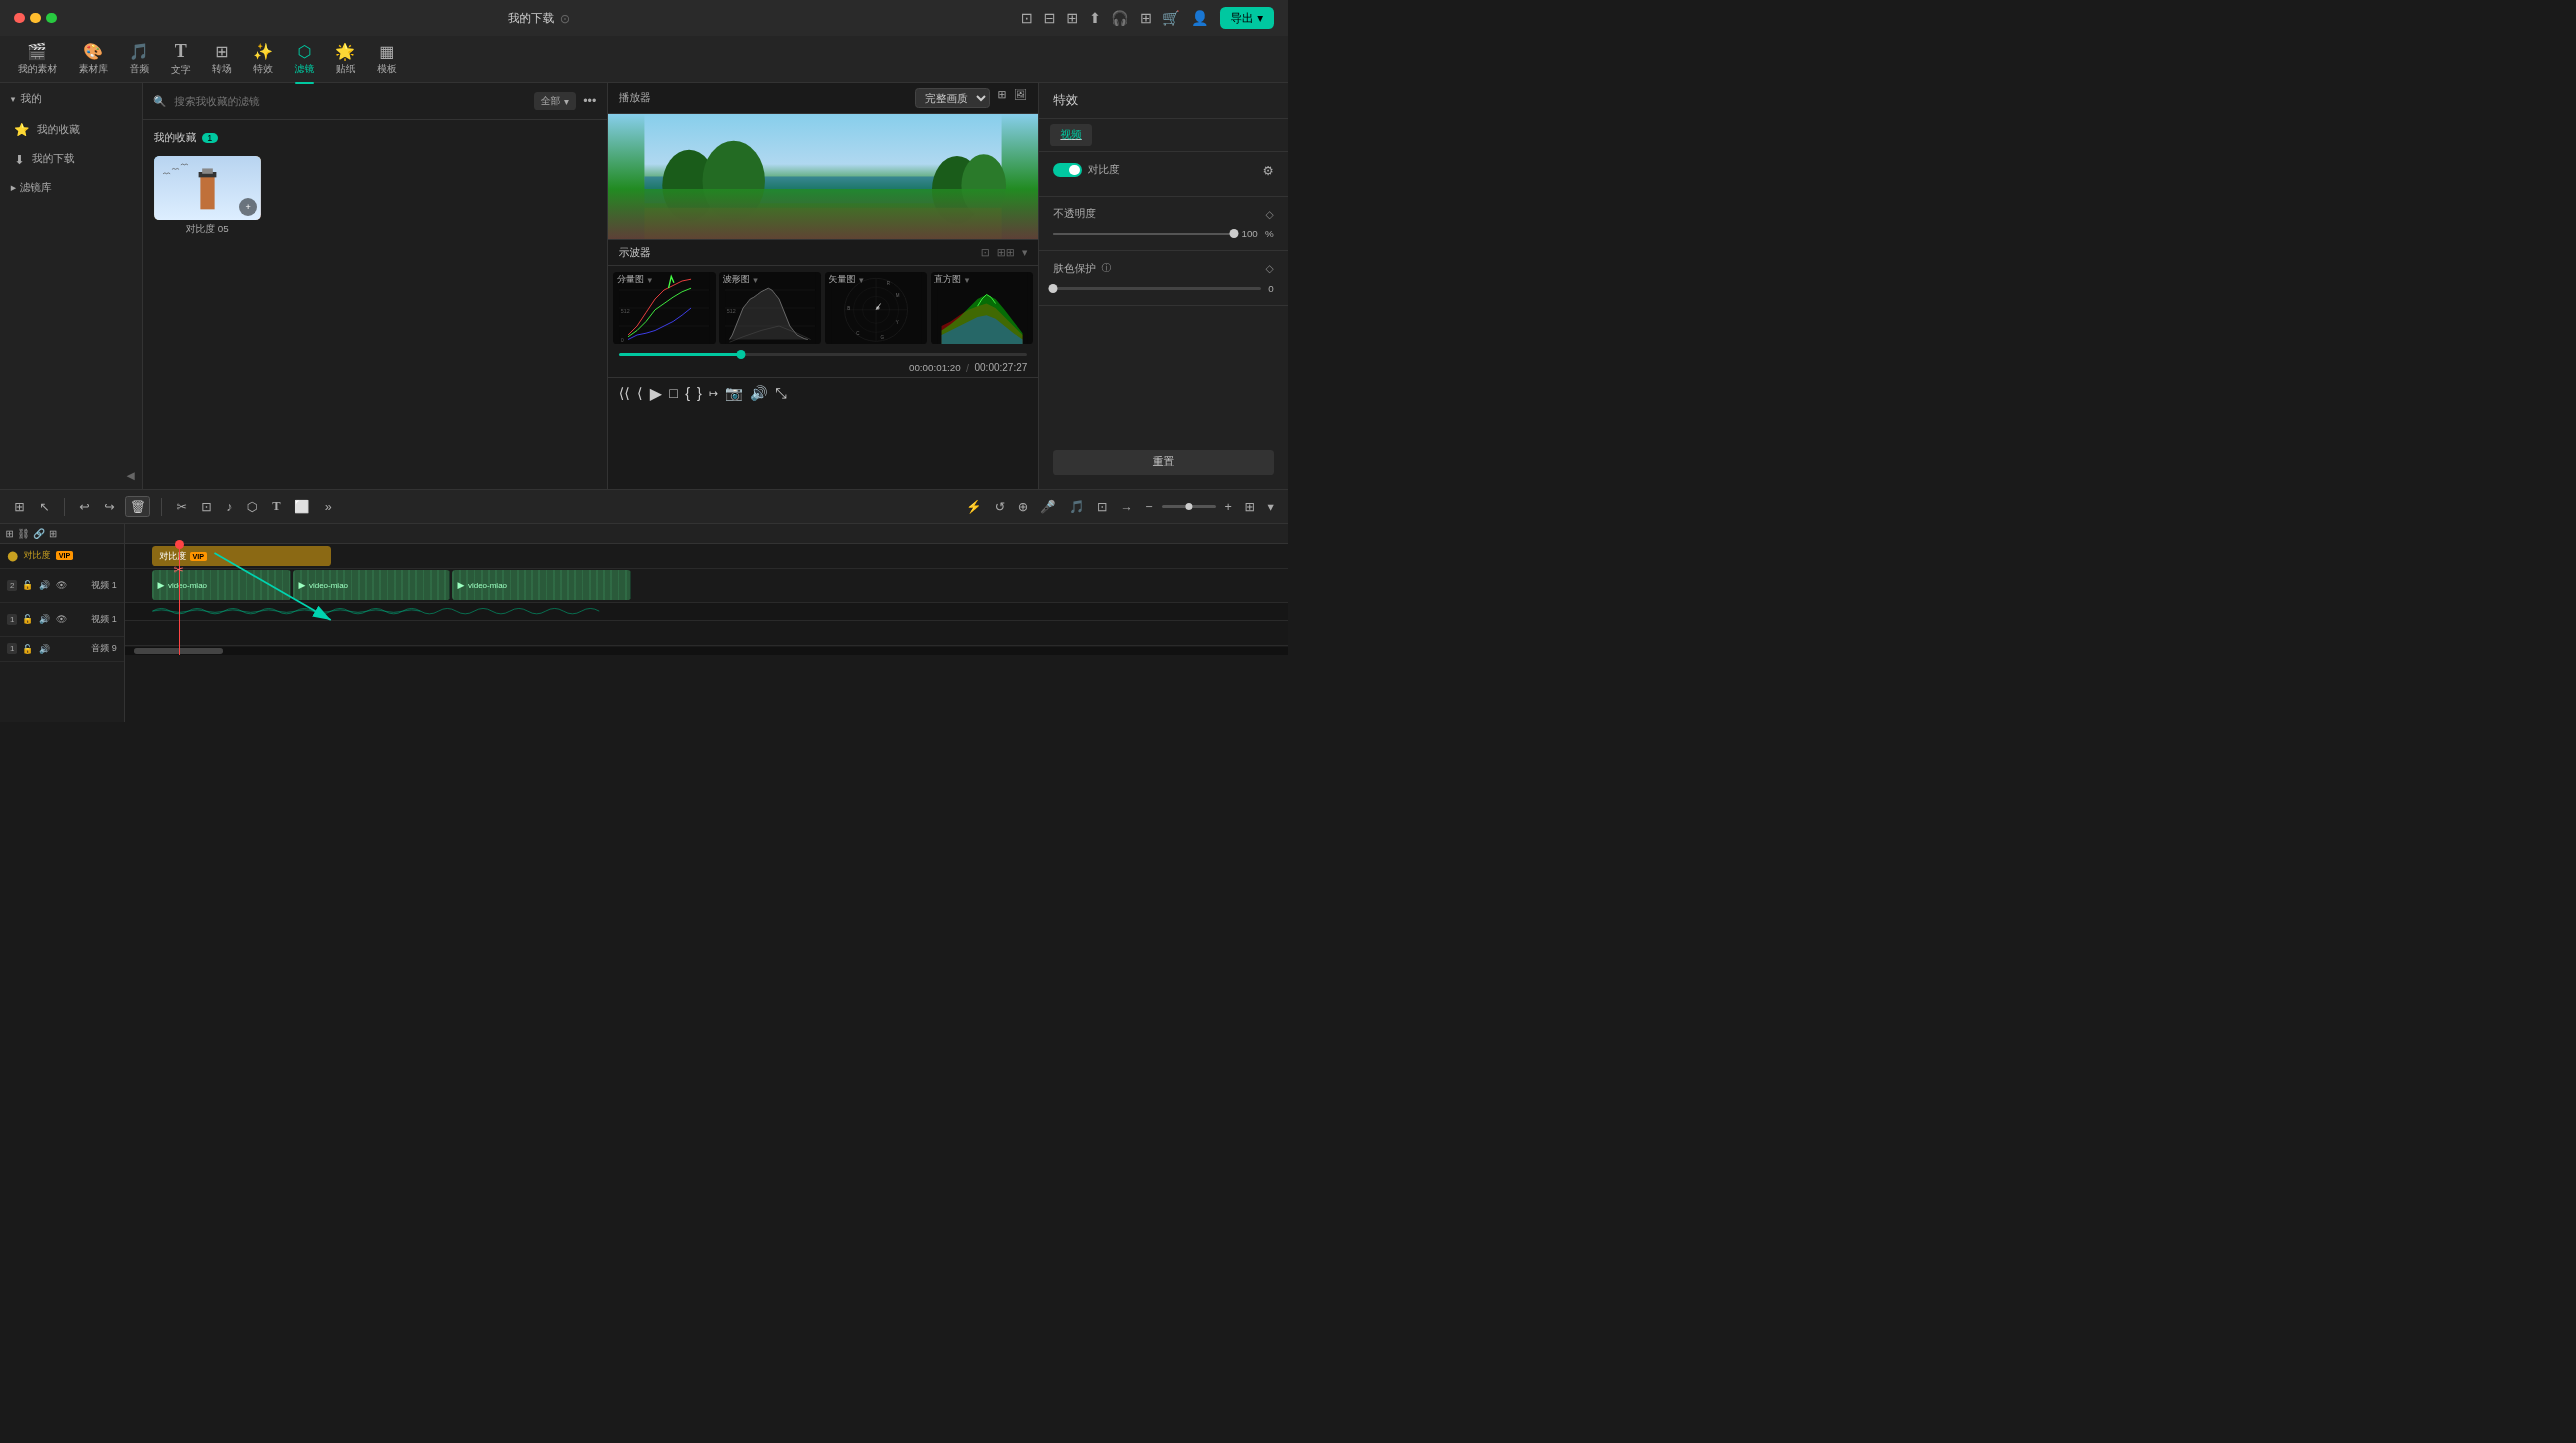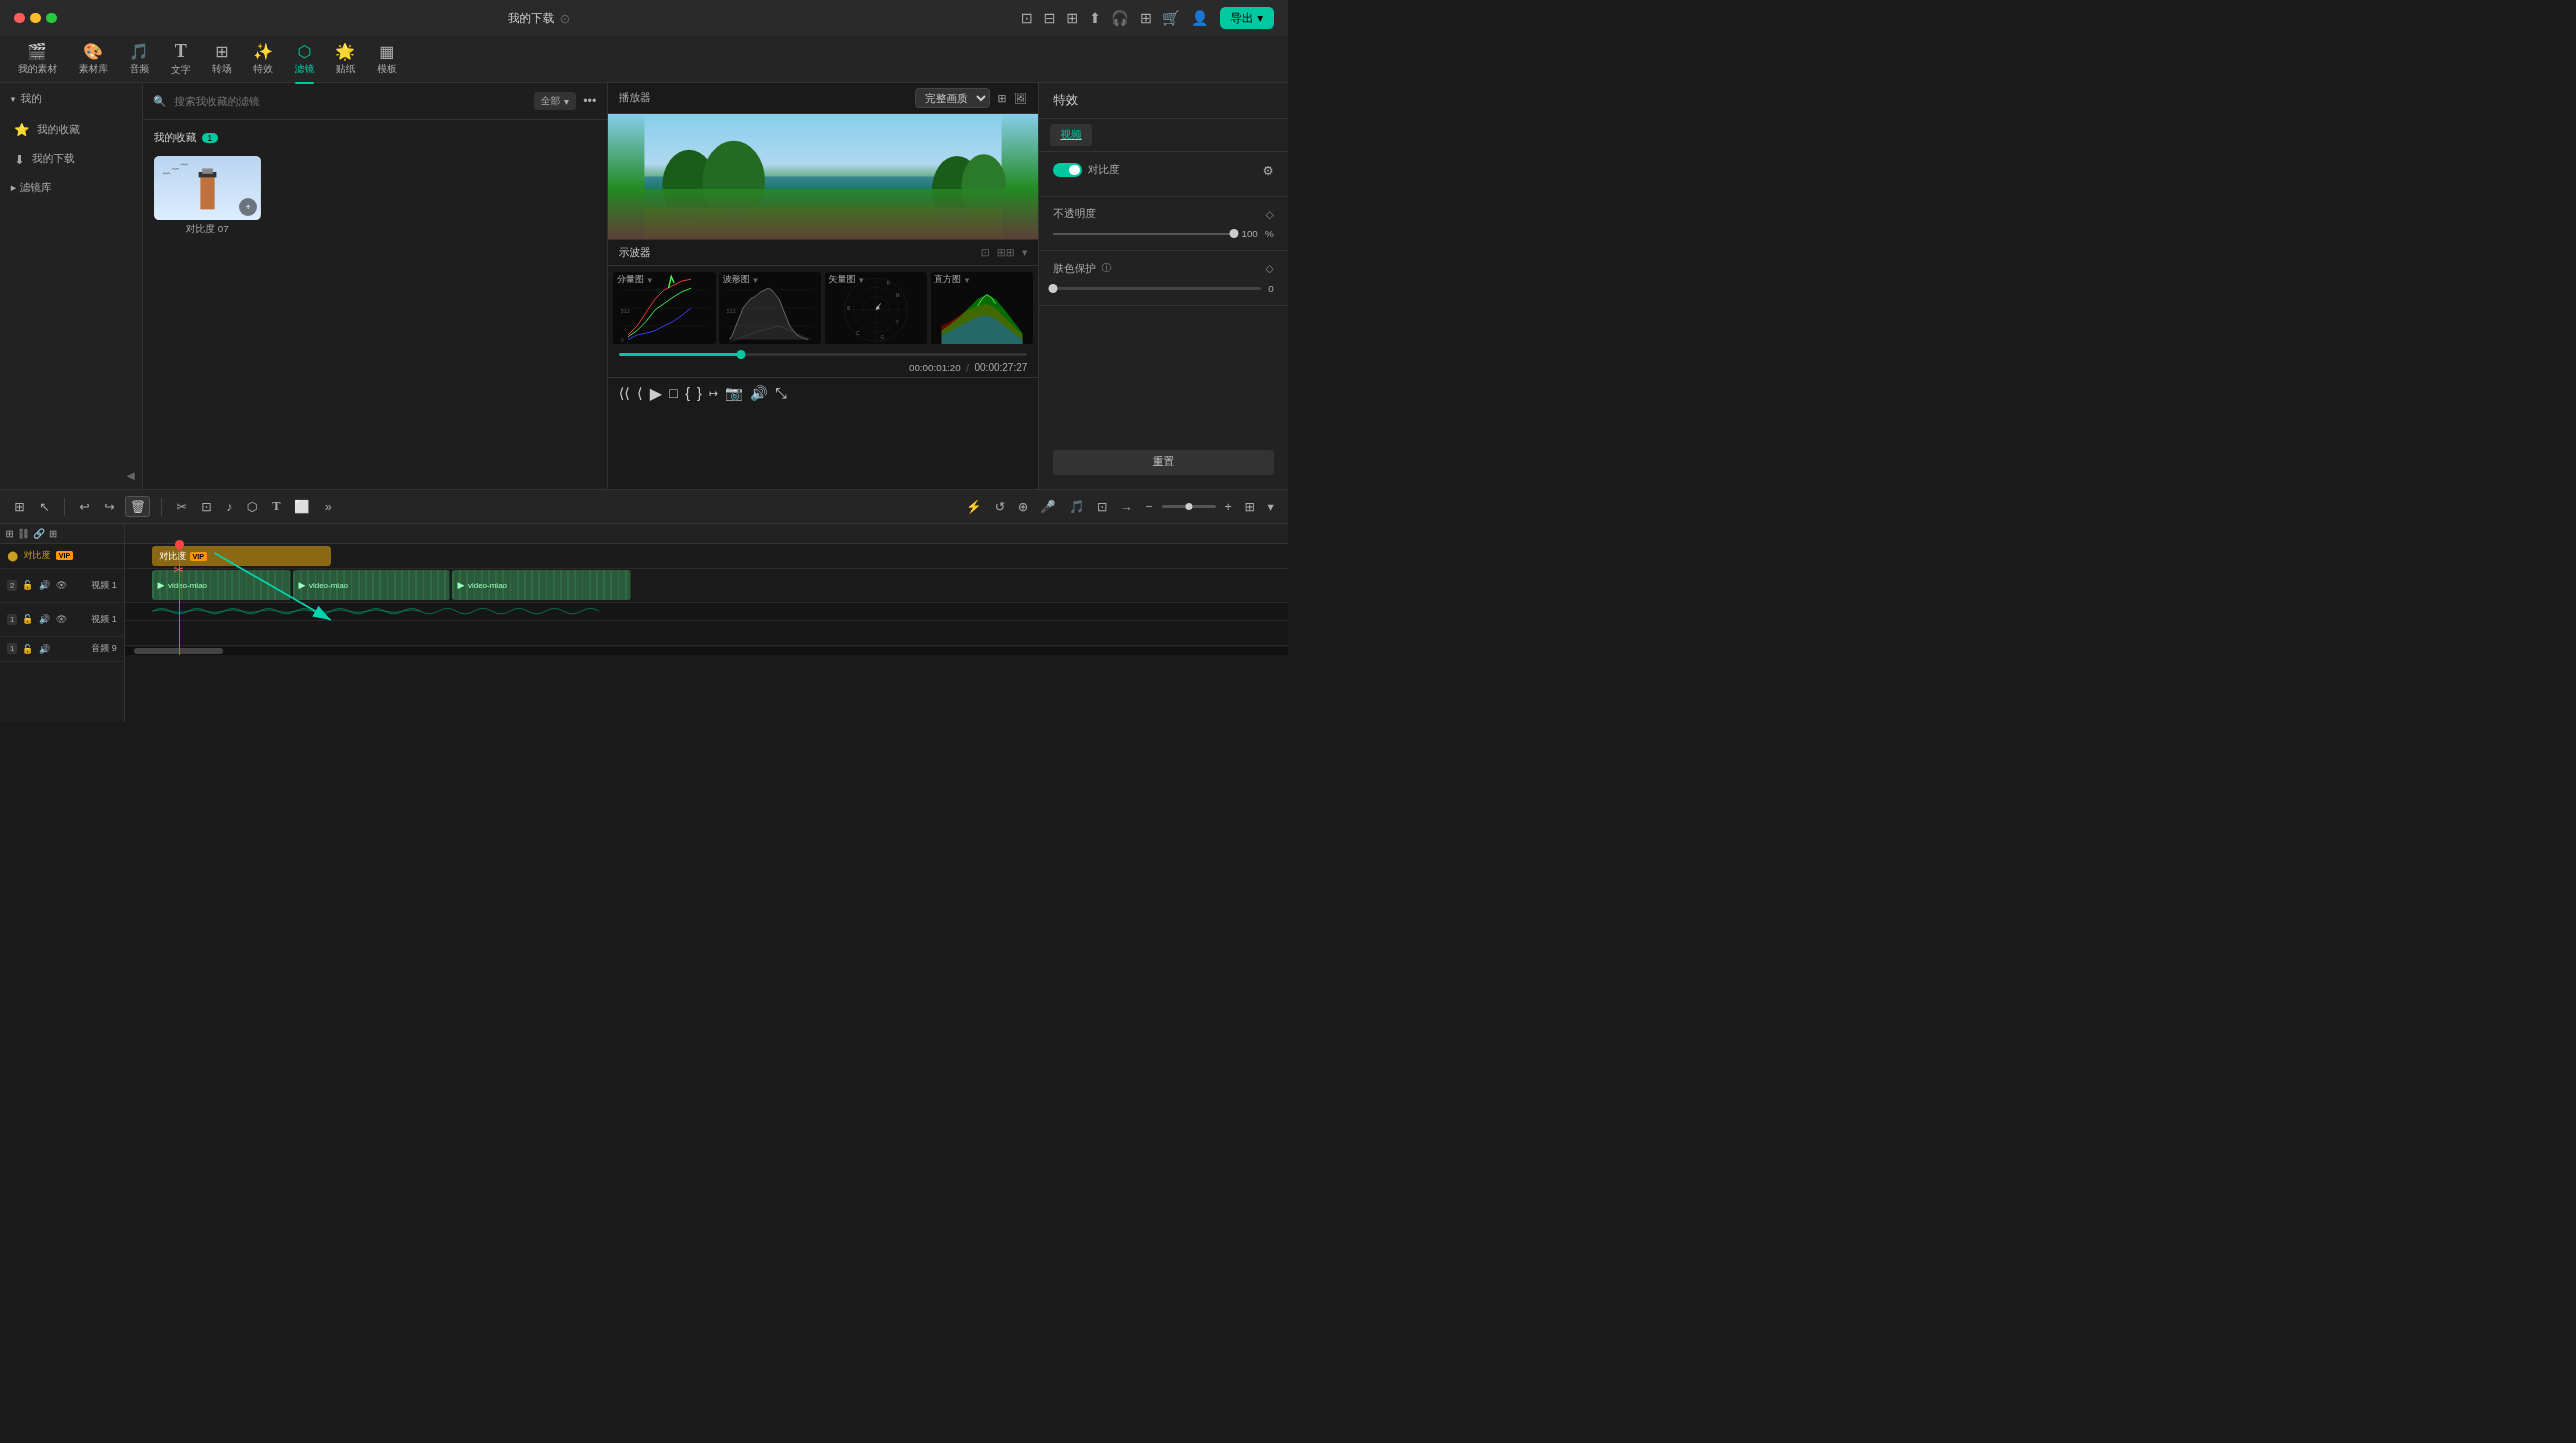--- a/index.html
+++ b/index.html
@@ -658,31 +658,31 @@
                 <rect x="50" y="18" width="20" height="6" fill="#333"></rect>
                 <rect x="54" y="14" width="12" height="6" fill="#888"></rect>
 
                 <path d="M20,15 Q22,13 24,15 Q26,13 28,15" stroke="#555" stroke-width="0.8" fill="none"></path>
                 <path d="M30,10 Q32,8 34,10 Q36,8 38,10" stroke="#555" stroke-width="0.8" fill="none"></path>
                 <path d="M10,20 Q12,18 14,20 Q16,18 18,20" stroke="#555" stroke-width="0.8" fill="none"></path>
               </svg>
             </div>
             <div class="filter-thumb-overlay">+</div>
           </div>
-          <span class="filter-name">对比度 07</span>
+          <span class="filter-name">对比度 05</span>
         </div>
       </div>
     </div>
   </div>
 
   <div class="preview-area">
 
     <div class="preview-header">
       <span class="preview-label">播放器</span>
-      <div style="display:flex;align-items:center;gap:7.2px;padding-left:13px;">
+      <div style="display:flex;gap:7.2px;padding-left:13px;">
         <select class="quality-select">
           <option>完整画质</option>
           <option>高画质</option>
           <option>标准画质</option>
         </select>
         <span style="color:#aaa;cursor:pointer;">⊞</span>
         <span style="color:#aaa;cursor:pointer;">🖼</span>
       </div>
     </div>
 

